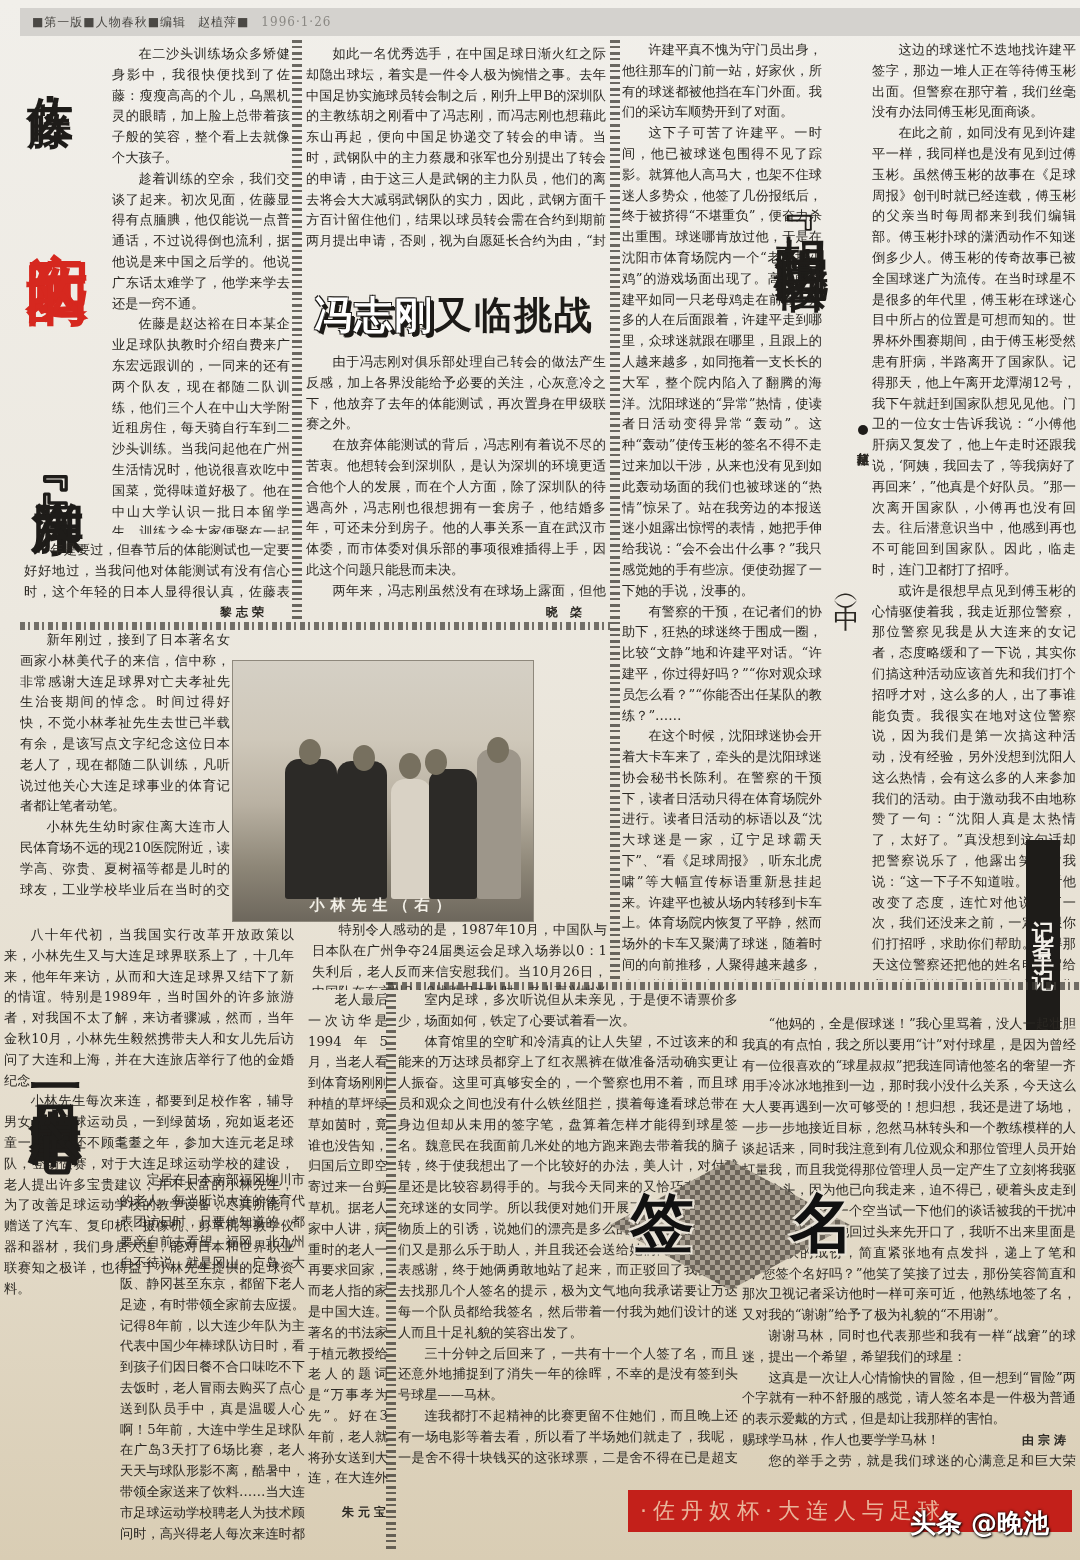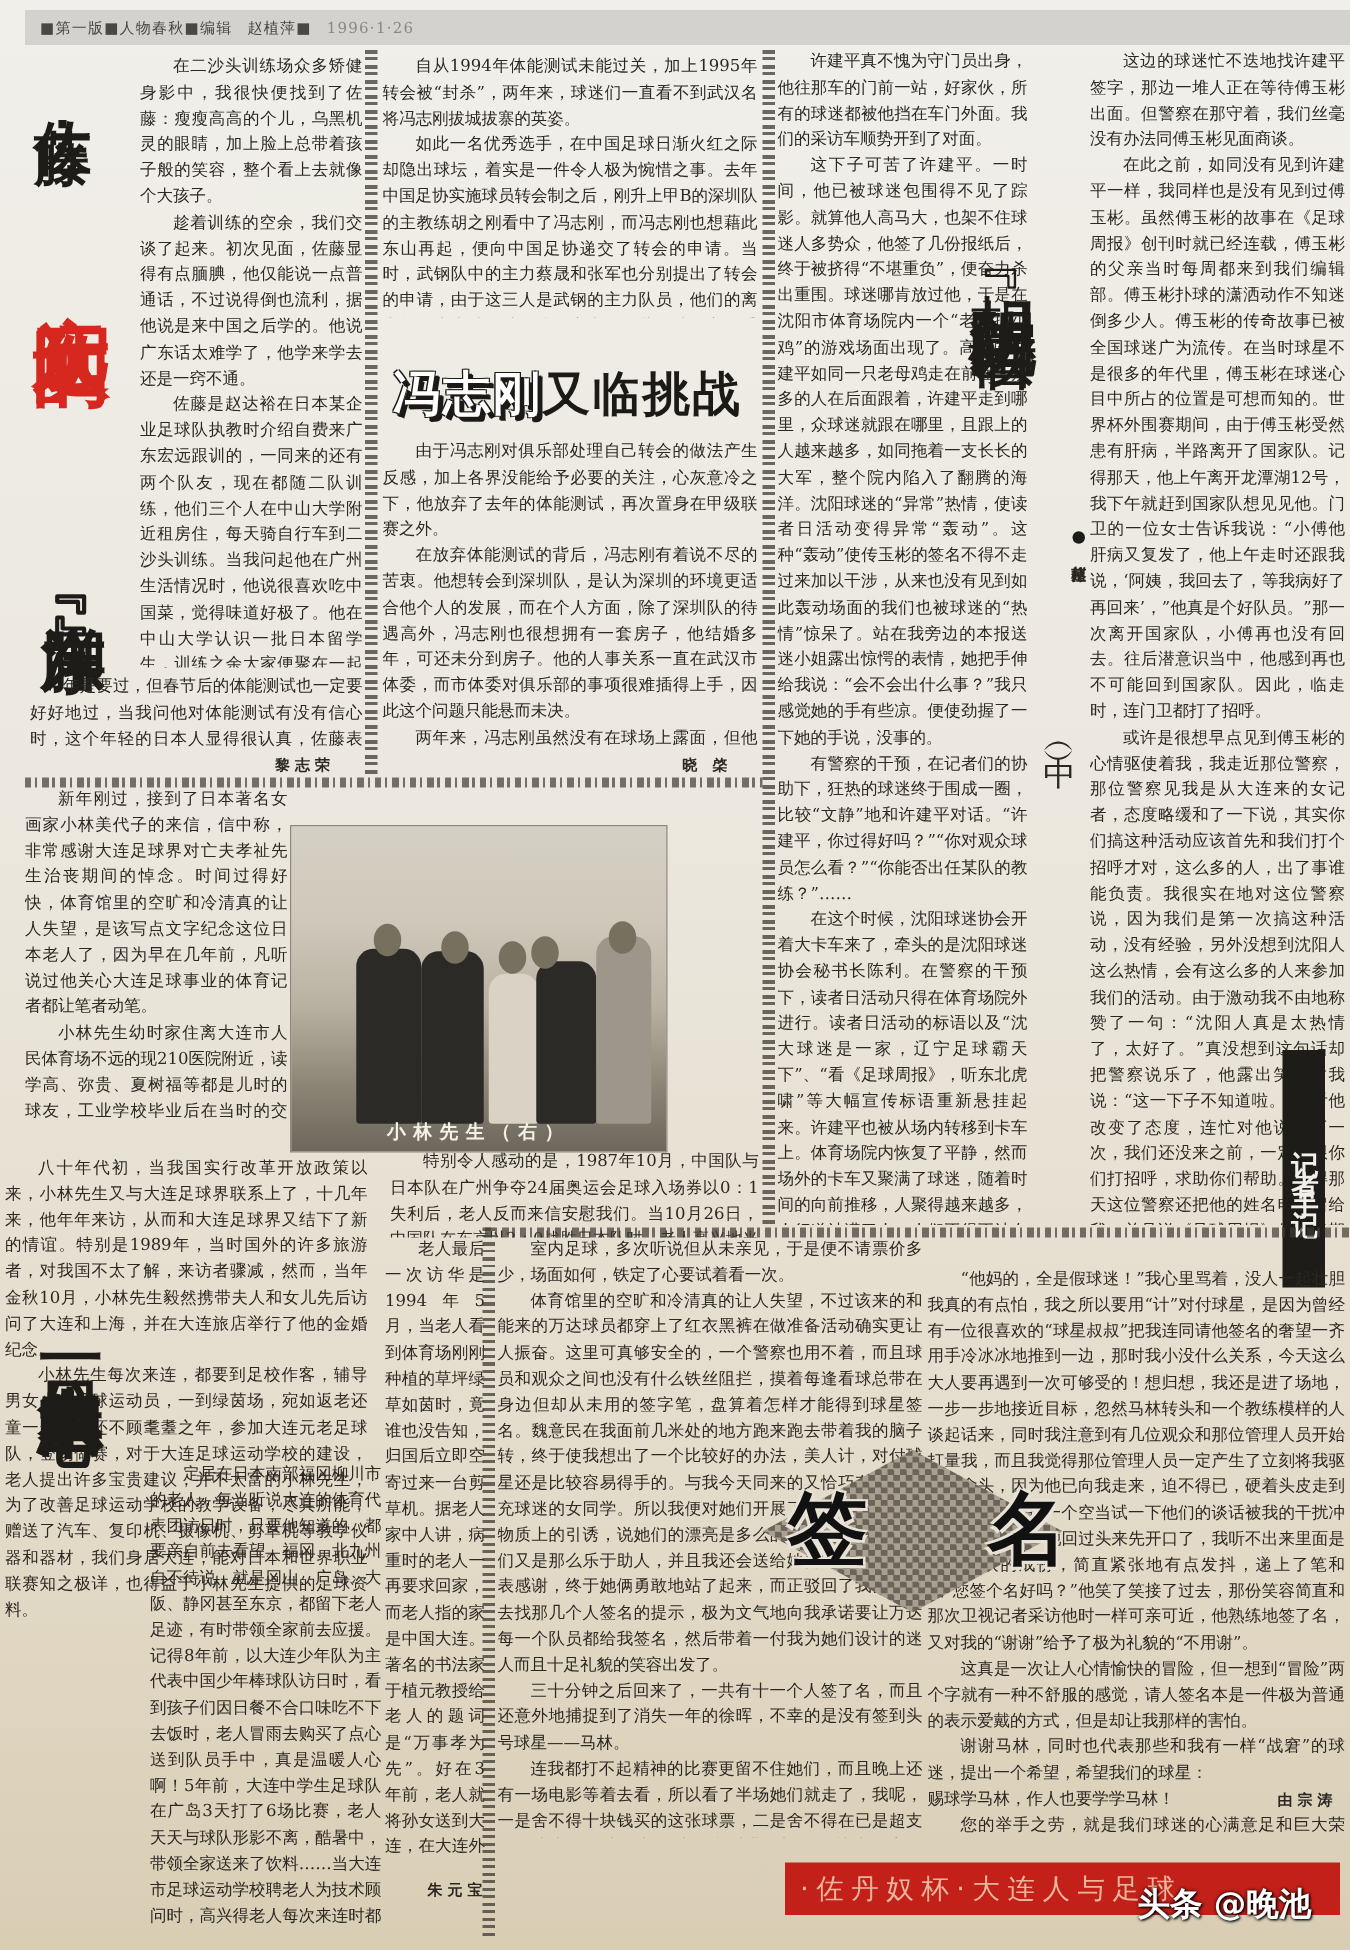--- a/index.html
+++ b/index.html
@@ -98,21 +98,20 @@
   <div class="abs col" style="left:24px;top:500px;width:266px;height:60px;">
     <p>年是要过，但春节后的体能测试也一定要好好地过，当我问他对体能测试有没有信心时，这个年轻的日本人显得很认真，佐藤表示：会努力地练，一定要过好体能这一关。</p>
   </div>
   <div class="abs byline" style="left:168px;top:560px;width:100px;">黎志荣</div>
 </div>
 <div class="abs wavy-v" style="left:292px;top:40px;height:580px;"></div>
 <div class="abs wavy-h" style="left:20px;top:622px;width:590px;"></div>
 
 <div class="abs" style="left:306px;top:40px;width:300px;height:580px;">
   <div class="abs col" style="left:0;top:4px;width:300px;height:210px;">
-    <p>自从1994年体能测试未能过关，加上1995年转会被“封杀”，两年来，球迷们一直看不到武汉名将冯志刚拔城拔寨的英姿。</p>
     <p>如此一名优秀选手，在中国足球日渐火红之际却隐出球坛，着实是一件令人极为惋惜之事。去年中国足协实施球员转会制之后，刚升上甲B的深圳队的主教练胡之刚看中了冯志刚，而冯志刚也想藉此东山再起，便向中国足协递交了转会的申请。当时，武钢队中的主力蔡晟和张军也分别提出了转会的申请，由于这三人是武钢的主力队员，他们的离去将会大大减弱武钢队的实力，因此，武钢方面千方百计留住他们，结果以球员转会需在合约到期前两月提出申请，否则，视为自愿延长合约为由，“封杀”了三人的转会申请，事实上他们三人也的确没有符合这一要求，终致酿成了中国足球实行转会制第一批“受难”者。</p>
   </div>
   <div class="abs feng-title" style="left:8px;top:250px;width:290px;">
     <span>冯志刚</span><span class="feng-rest">又临挑战</span>
   </div>
   <div class="abs col" style="left:0;top:312px;width:300px;height:248px;">
     <p>由于冯志刚对俱乐部处理自己转会的做法产生反感，加上各界没能给予必要的关注，心灰意冷之下，他放弃了去年的体能测试，再次置身在甲级联赛之外。</p>
     <p>在放弃体能测试的背后，冯志刚有着说不尽的苦衷。他想转会到深圳队，是认为深圳的环境更适合他个人的发展，而在个人方面，除了深圳队的待遇高外，冯志刚也很想拥有一套房子，他结婚多年，可还未分到房子。他的人事关系一直在武汉市体委，而市体委对俱乐部的事项很难插得上手，因此这个问题只能悬而未决。</p>
     <p>两年来，冯志刚虽然没有在球场上露面，但他却从来没有放弃过他视之为生命的足球事业，据了解，最近他正在拼命锻炼体能，希望能通过今年的体能测试重返赛场，再续他的绿茵之梦。但到底这位刚刚球场两年的猛将，能否在今年的绿茵场上再展英姿，还不得而知，相信除了他个人的努力之外，对冯志刚来说，体能关是个坎，但愿经过这一年的“阵痛”之后，他能而今迈步从头越——不仅是脚下的“坎”亦或是心理上的“坎”。</p>
   </div>
@@ -137,21 +136,21 @@
   <div class="abs col" style="left:250px;top:0;width:204px;height:940px;">
     <p>这边的球迷忙不迭地找许建平签字，那边一堆人正在等待傅玉彬出面。但警察在那守着，我们丝毫没有办法同傅玉彬见面商谈。</p>
     <p>在此之前，如同没有见到许建平一样，我同样也是没有见到过傅玉彬。虽然傅玉彬的故事在《足球周报》创刊时就已经连载，傅玉彬的父亲当时每周都来到我们编辑部。傅玉彬扑球的潇洒动作不知迷倒多少人。傅玉彬的传奇故事已被全国球迷广为流传。在当时球星不是很多的年代里，傅玉彬在球迷心目中所占的位置是可想而知的。世界杯外围赛期间，由于傅玉彬受然患有肝病，半路离开了国家队。记得那天，他上午离开龙潭湖12号，我下午就赶到国家队想见见他。门卫的一位女士告诉我说：“小傅他肝病又复发了，他上午走时还跟我说，‘阿姨，我回去了，等我病好了再回来’，”他真是个好队员。”那一次离开国家队，小傅再也没有回去。往后潜意识当中，他感到再也不可能回到国家队。因此，临走时，连门卫都打了招呼。</p>
     <p>或许是很想早点见到傅玉彬的心情驱使着我，我走近那位警察，那位警察见我是从大连来的女记者，态度略缓和了一下说，其实你们搞这种活动应该首先和我们打个招呼才对，这么多的人，出了事谁能负责。我很实在地对这位警察说，因为我们是第一次搞这种活动，没有经验，另外没想到沈阳人这么热情，会有这么多的人来参加我们的活动。由于激动我不由地称赞了一句：“沈阳人真是太热情了，太好了。”真没想到这句话却把警察说乐了，他露出笑容对我说：“这一下子不知道啦。”我看他改变了态度，连忙对他说，下一次，我们还没来之前，一定先跟你们打招呼，求助你们帮助。记得那天这位警察还把他的姓名电话留给我，并且说《足球周报》他也每期不落地看，原来都是球迷。他似乎也理解我的意思，连忙对我说，你进去吧。我谢过那位警察后，走进休息室，只见傅玉彬正拿着手提电话在同什么人讲话，见我进来，很有礼貌地点点头，握握手，放下电话，傅玉彬显得不太高兴地对我说，为什么不提前做好准备，请警察帮助维持秩序呢？刚才那一阵子，我的手指甲都劈了，说着，他把自己被球迷抓伤了的左手伸了出来。</p>
   </div>
   <div class="abs note-box" style="left:404px;top:800px;width:34px;height:190px;">记者手记</div>
 </div>
 
 <div class="abs" style="left:0;top:630px;width:610px;height:920px;">
   <div class="abs col" style="left:20px;top:0;width:210px;height:270px;">
-    <p>新年刚过，接到了日本著名女画家小林美代子的来信，信中称，非常感谢大连足球界对亡夫孝祉先生治丧期间的悼念。时间过得好快，体育馆里的空旷和冷清真的让人失望，是该写点文字纪念这位日本老人了，因为早在几年前，凡听说过他关心大连足球事业的体育记者都让笔者动笔。</p>
+    <p>新年刚过，接到了日本著名女画家小林美代子的来信，信中称，非常感谢大连足球界对亡夫孝祉先生治丧期间的悼念。时间过得好快，不觉小林孝祉先生去世已半载有余，是该写点文字纪念这位日本老人了，现在都随二队训练，凡听说过他关心大连足球事业的体育记者都让笔者动笔。</p>
     <p>小林先生幼时家住离大连市人民体育场不远的现210医院附近，读学高、弥贵、夏树福等都是儿时的球友，工业学校毕业后在当时的交通会社当职员，个头不高，但球技、意识、速度都不错，当时大连人组队远征沈阳、天津、北京、上海等地，队中唯一的一名日本人就是小林先生。</p>
   </div>
   <div class="abs photo" style="left:232px;top:30px;width:300px;height:260px;">
     <div class="person" style="left:52px;width:52px;height:140px;"></div>
     <div class="head" style="left:66px;top:78px;"></div>
     <div class="person" style="left:104px;width:50px;height:138px;"></div>
     <div class="head" style="left:120px;top:84px;"></div>
     <div class="person" style="left:158px;width:40px;height:120px;background:#d9d2c5;"></div>
     <div class="head" style="left:166px;top:92px;"></div>
     <div class="person" style="left:196px;width:48px;height:130px;"></div>
@@ -181,22 +180,22 @@
 <div class="abs wavy-v" style="left:386px;top:982px;height:570px;"></div>
 <div class="abs" style="left:398px;top:990px;width:682px;height:480px;">
   <div class="abs col" style="left:0;top:0;width:340px;height:480px;">
     <p>室内足球，多次听说但从未亲见，于是便不请票价多少，场面如何，铁定了心要试着看一次。</p>
     <p>体育馆里的空旷和冷清真的让人失望，不过该来的和能来的万达球员都穿上了红衣黑裤在做准备活动确实更让人振奋。这里可真够安全的，一个警察也用不着，而且球员和观众之间也没有什么铁丝阻拦，摸着每逢看球总带在身边但却从未用的签字笔，盘算着怎样才能得到球星签名。魏意民在我面前几米处的地方跑来跑去带着我的脑子转，终于使我想出了一个比较好的办法，美人计，对付球星还是比较容易得手的。与我今天同来的又恰巧有两位冒充球迷的女同学。所以我便对她们开展了精神上的鼓励和物质上的引诱，说她们的漂亮是多么的难以抗拒，而且她们又是那么乐于助人，并且我还会送给她们两张电影票以表感谢，终于她俩勇敢地站了起来，而正驳回了我要她们去找那几个人签名的提示，极为文气地向我承诺要让万达每一个队员都给我签名，然后带着一付我为她们设计的迷人而且十足礼貌的笑容出发了。</p>
     <p>三十分钟之后回来了，一共有十一个人签了名，而且还意外地捕捉到了消失一年的徐晖，不幸的是没有签到头号球星——马林。</p>
     <p>连我都打不起精神的比赛更留不住她们，而且晚上还有一场电影等着去看，所以看了半场她们就走了，我呢，一是舍不得十块钱买的这张球票，二是舍不得在已是超支的两张电影票上再加一张，所以我仍旧稳稳地坐在座位上，不过更多的时间是在欣赏手里签名。“怎么没有马林的”旁边一位同学插嘴，“他不是没报名吗？”他抬起手指着一个穿黑色皮装的人说“你看是不是。”真的像，于是我就走到“马林”身后，从不同角度反复测量，终于肯定，是！怎么办？我已无“美人”可用，而且场里没有一点请球星签名的气氛。</p>
   </div>
   <div class="abs col" style="left:344px;top:24px;width:334px;height:456px;">
     <p>“他妈的，全是假球迷！”我心里骂着，没人一起壮胆我真的有点怕，我之所以要用“计”对付球星，是因为曾经有一位很喜欢的“球星叔叔”把我连同请他签名的奢望一齐用手冷冰冰地推到一边，那时我小没什么关系，今天这么大人要再遇到一次可够受的！想归想，我还是进了场地，一步一步地接近目标，忽然马林转头和一个教练模样的人谈起话来，同时我注意到有几位观众和那位管理人员开始打量我，而且我觉得那位管理人员一定产生了立刻将我驱走的念头，因为他已向我走来，迫不得已，硬着头皮走到马林身后，想找一个空当试一下他们的谈话被我的干扰冲断了。“什么事”他回过头来先开口了，我听不出来里面是否有不快的成份，简直紧张地有点发抖，递上了笔和纸“您签个名好吗？”他笑了笑接了过去，那份笑容简直和那次卫视记者采访他时一样可亲可近，他熟练地签了名，又对我的“谢谢”给予了极为礼貌的“不用谢”。</p>
+    <p>谢谢马林，同时也代表那些和我有一样“战窘”的球迷，提出一个希望，希望我们的球星：</p>
     <p>这真是一次让人心情愉快的冒险，但一想到“冒险”两个字就有一种不舒服的感觉，请人签名本是一件极为普通的表示爱戴的方式，但是却让我那样的害怕。</p>
-    <p>谢谢马林，同时也代表那些和我有一样“战窘”的球迷，提出一个希望，希望我们的球星：</p>
     <p style="text-indent:0">赐球学马林，作人也要学学马林！</p>
     <p>您的举手之劳，就是我们球迷的心满意足和巨大荣幸！</p>
   </div>
 </div>
 <div class="abs qianming-diamond" style="left:610px;top:1160px;width:240px;height:130px;"></div>
 <div class="abs qm-char" style="left:630px;top:1180px;">签</div>
 <div class="abs qm-char" style="left:790px;top:1180px;">名</div>
 <div class="abs byline" style="left:980px;top:1428px;width:90px;">由宗涛</div>
 
 <div class="abs red-banner" style="left:628px;top:1490px;width:432px;height:42px;">·佐丹奴杯·大连人与足球</div>

